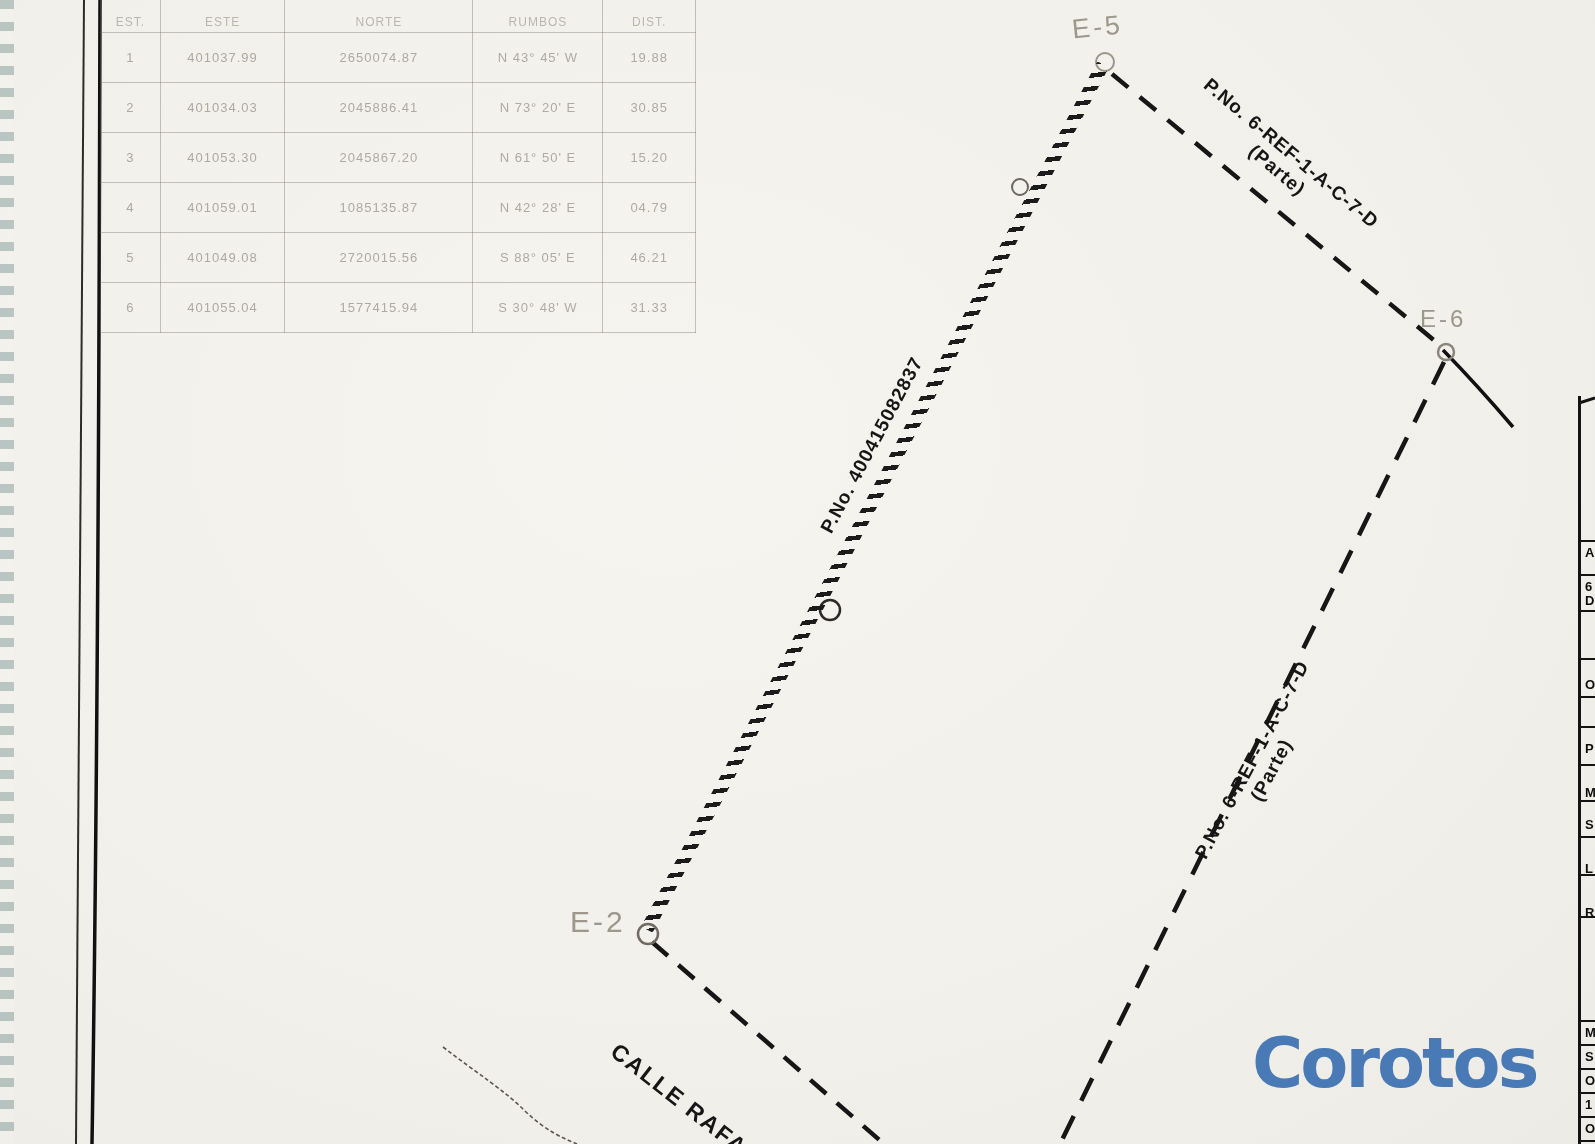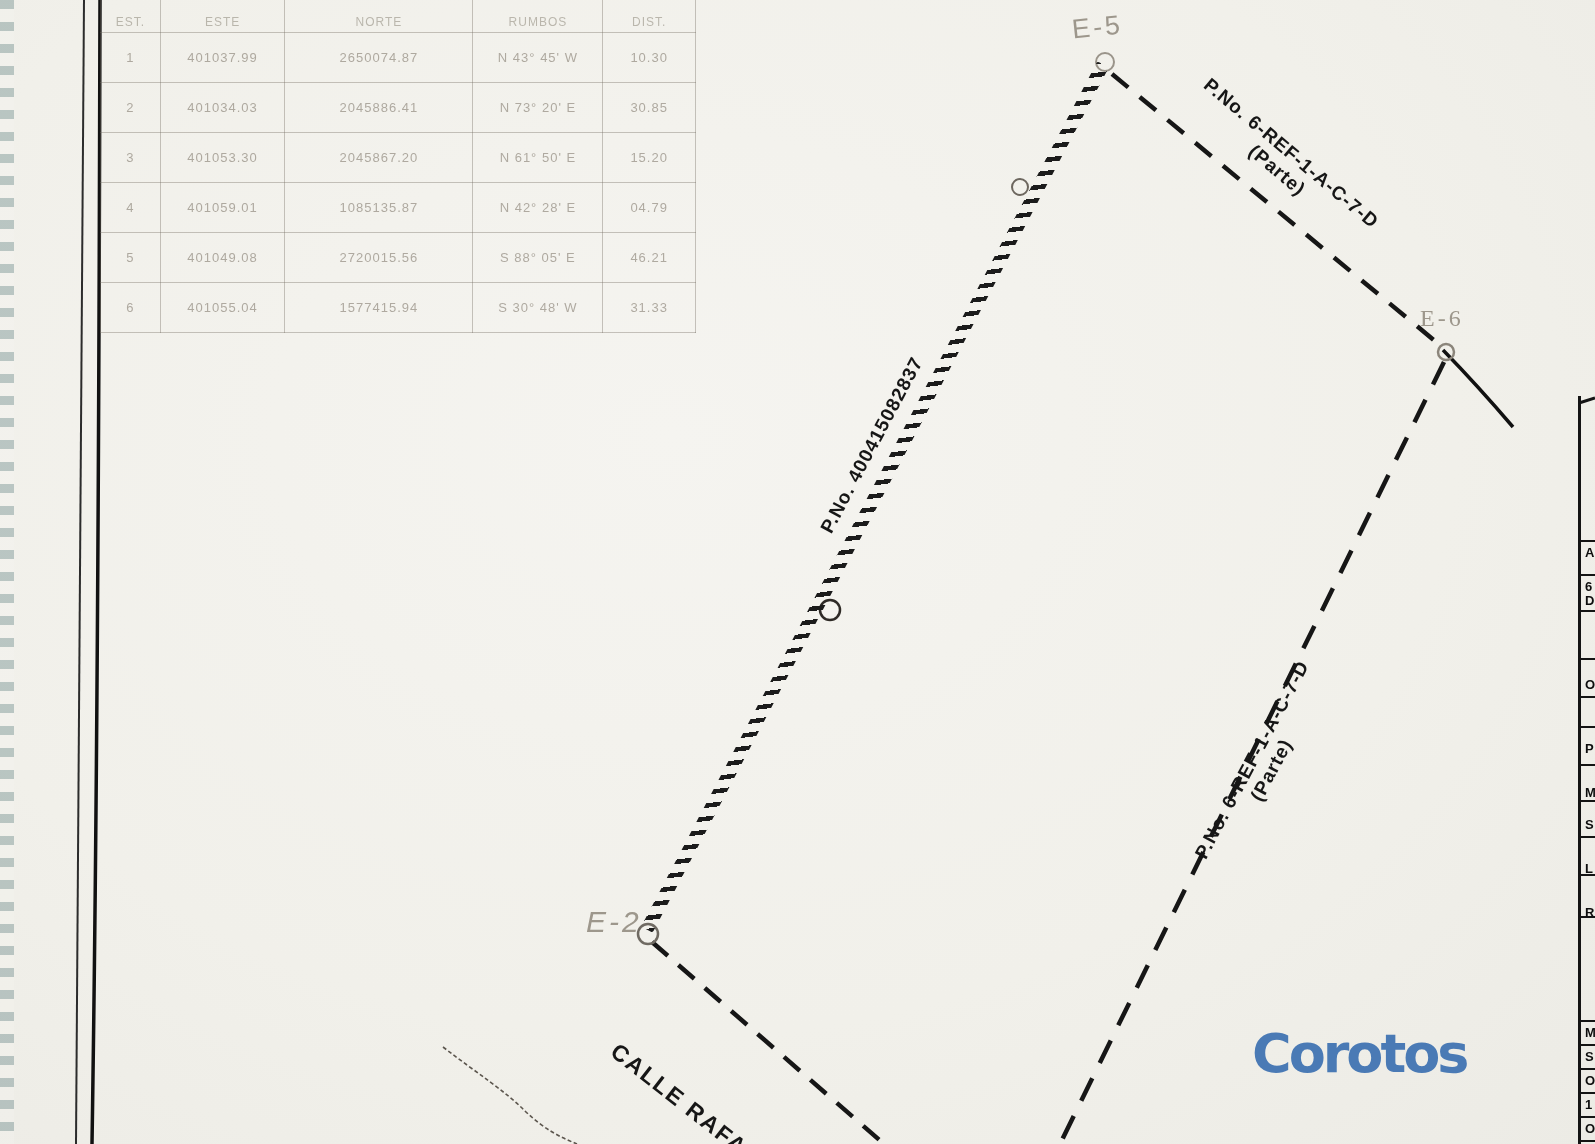--- a/index.html
+++ b/index.html
@@ -46,21 +46,21 @@
   
   .right-strip{
     left:1578px;top:396px;width:17px;height:748px;
     border-left:3px solid #141414;
   }
   .strip-letter{position:absolute;left:4px;width:14px;color:#0e0e0e;
     font-weight:bold;font-size:13px;line-height:13px;overflow:hidden;}
   .strip-tick{position:absolute;left:0;width:17px;height:2px;background:#141414;}
   
   .watermark{
-    left:1252px;top:1022px;color:#4a7ab5;font-weight:bold;font-size:54px;
+    left:1252px;top:1022px;color:#4a7ab5;font-weight:bold;font-size:70px;
     letter-spacing:-3px;font-family:"DejaVu Sans", sans-serif;
   }
 </style>
 </head>
 <body>
 
 <div class="abs teal-stripe"></div>
 
 <svg class="abs" width="1595" height="1144" viewBox="0 0 1595 1144" style="left:0;top:0" xmlns="http://www.w3.org/2000/svg">
 
@@ -97,21 +97,21 @@
       <th class="c3">RUMBOS</th>
       <th class="c4">DIST.</th>
     </tr>
   </thead>
   <tbody>
     <tr>
       <td>1</td>
       <td>401037.99</td>
       <td>2650074.87</td>
       <td>N 43° 45' W</td>
-      <td>10.30</td>
+      <td>19.88</td>
     </tr>
     <tr>
       <td>2</td>
       <td>401034.03</td>
       <td>2045886.41</td>
       <td>N 73° 20' E</td>
       <td>30.85</td>
     </tr>
     <tr>
       <td>3</td>
@@ -138,22 +138,22 @@
       <td>6</td>
       <td>401055.04</td>
       <td>1577415.94</td>
       <td>S 30° 48' W</td>
       <td>31.33</td>
     </tr>
   </tbody>
 </table>
 
 <div class="station-label" style="left:1072px;top:12px;font-size:27px;transform:rotate(-6deg);">E-5</div>
-<div class="station-label" style="left:1420px;top:305px;font-size:24px;font-family:Liberation Serif, serif;">E-6</div>
-<div class="station-label" style="left:586px;top:905px;font-size:30px;font-style:italic;">E-2</div>
+<div class="station-label" style="left:1420px;top:305px;font-size:24px;">E-6</div>
+<div class="station-label" style="left:570px;top:905px;font-size:30px;">E-2</div>
 
 <div class="map-label" style="left:872px;top:445px;font-size:19px;letter-spacing:1px;
             transform:translate(-50%,-50%) rotate(-62deg);">P.No. 400415082837</div>
 
 <div class="map-label" style="left:1284px;top:162px;font-size:19px;letter-spacing:1px;
             transform:translate(-50%,-50%) rotate(40deg);text-align:center;">
   <span>P.No. 6-REF-1-A-C-7-D</span>
   <span class="sub">(Parte)</span>
 </div>
 

